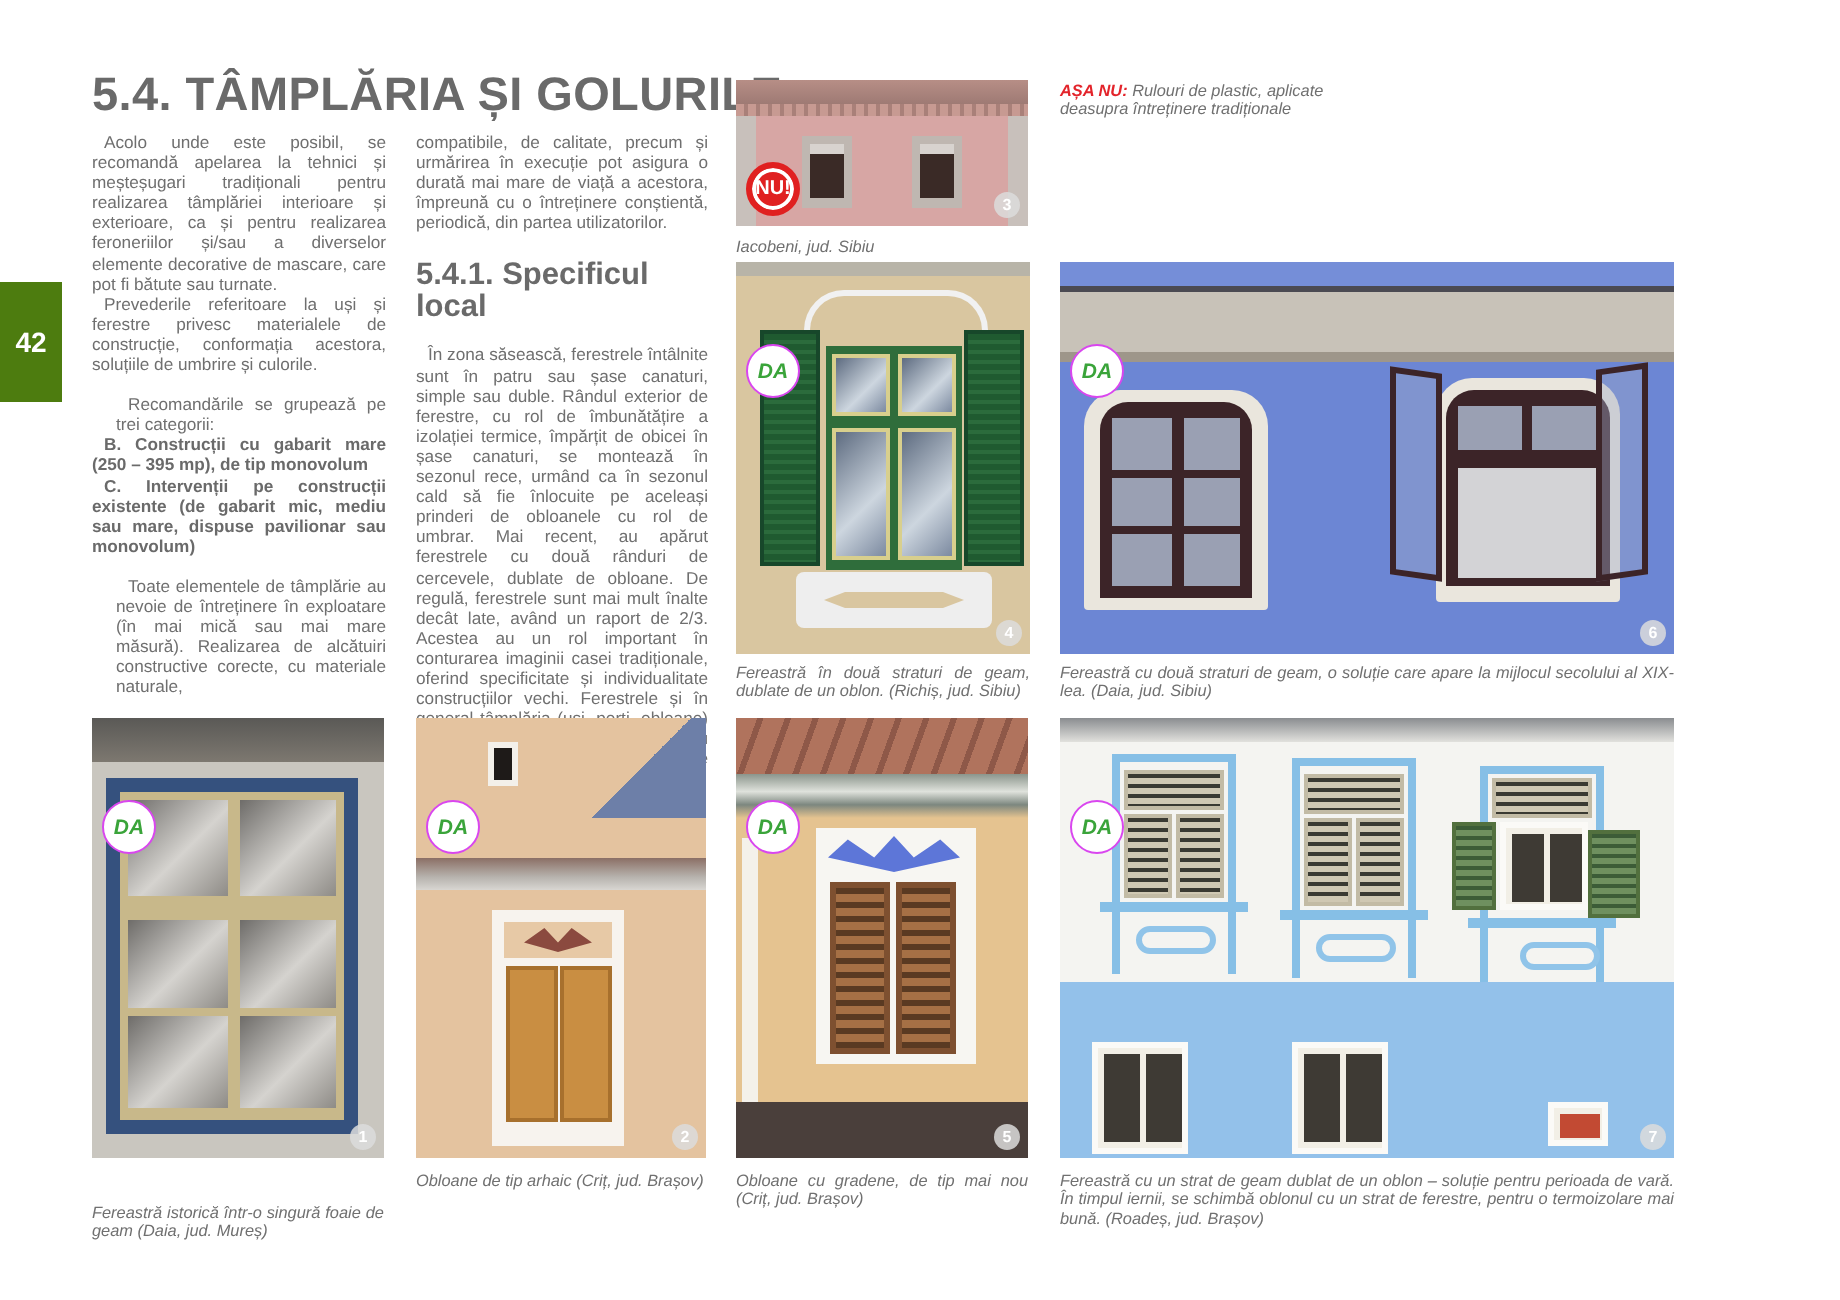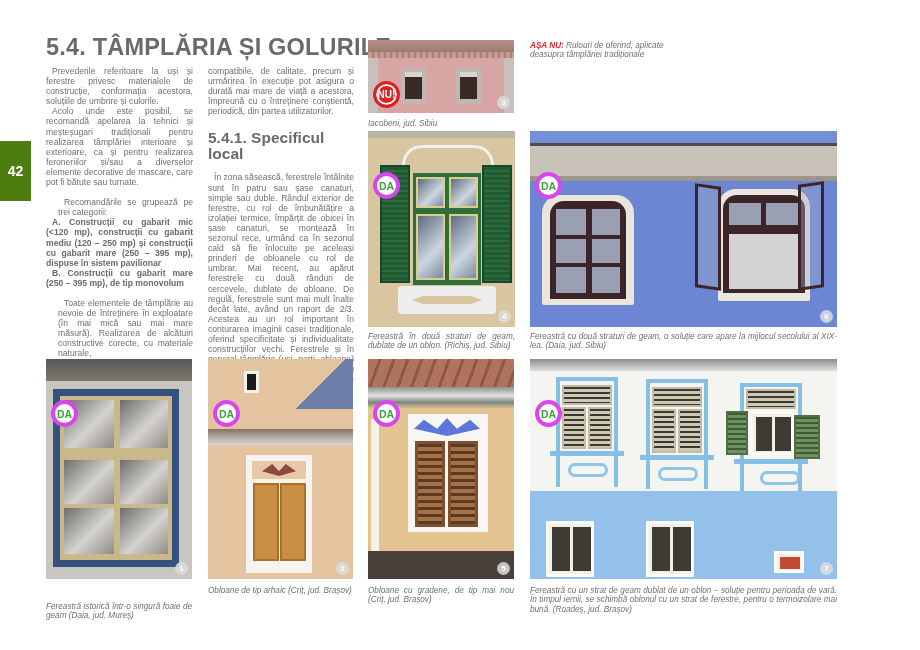--- a/index.html
+++ b/index.html
@@ -33,21 +33,21 @@
     }
 
     .photo {
       position: absolute; overflow: hidden;
     }
     .badge {
       position: absolute; left: 5px; top: 5px; width: 27px; height: 27px; border-radius: 50%;
       background: #ffffff; display: flex; align-items: center; justify-content: center;
       font-size: 10.5px; font-weight: bold; margin-top: 36px;
     }
-    .badge.da { border: 4px solid #d946ef; color: #3aa43a; }
+    .badge.da { border: 1px solid #d946ef; color: #3aa43a; font-style: italic; }
     .badge.nu { border: 3px solid #e02020; color: #ffffff; background: #e02020; box-shadow: 0 0 0 2px #ffffff inset; font-size: 10px; }
     .num {
       position: absolute; right: 4px; bottom: 4px; width: 13px; height: 13px; border-radius: 50%;
       background: rgba(220,220,220,0.85); color: #ffffff; font-size: 8px; font-weight: bold;
       display: flex; align-items: center; justify-content: center;
     }
 
     .caption {
       position: absolute; font-size: 8.2px; line-height: 9.4px; font-style: italic; color: #707070;
       text-align: justify;
@@ -128,36 +128,36 @@
 </head>
 <body>
 
 <div class="page-tab">
     <span>42</span>
   </div>
 
 <h1 class="title">5.4. TÂMPLĂRIA ȘI GOLURILE</h1>
 
 <div class="col col1">
+  <p>Acolo unde este posibil, se recomandă apelarea la tehnici și meșteșugari tradiționali pentru realizarea tâmplăriei interioare și exterioare, ca și pentru realizarea feroneriilor și/sau a diverselor elemente decorative de mascare, care pot fi bătute sau turnate.</p>
   <p>Prevederile referitoare la uși și ferestre privesc materialele de construcție, conformația acestora, soluțiile de umbrire și culorile.</p>
-  <p>Acolo unde este posibil, se recomandă apelarea la tehnici și meșteșugari tradiționali pentru realizarea tâmplăriei interioare și exterioare, ca și pentru realizarea feroneriilor și/sau a diverselor elemente decorative de mascare, care pot fi bătute sau turnate.</p>
   <p class="spaced">Recomandările se grupează pe trei categorii:</p>
-  <p class="bold">A. Construcții cu gabarit mic (&lt;120 mp), construcții cu gabarit mediu (120 – 250 mp) și construcții cu gabarit mare (250 – 395 mp), dispuse în sistem pavilionar</p>
   <p class="bold">B. Construcții cu gabarit mare (250 – 395 mp), de tip monovolum</p>
+  <p class="bold">C. Intervenții pe construcții existente (de gabarit mic, mediu sau mare, dispuse pavilionar sau monovolum)</p>
   <p class="spaced">Toate elementele de tâmplărie au nevoie de întreținere în exploatare (în mai mică sau mai mare măsură). Realizarea de alcătuiri constructive corecte, cu materiale naturale,</p>
 </div>
 
 <div class="col col2">
   <p style="text-indent:0">compatibile, de calitate, precum și urmărirea în execuție pot asigura o durată mai mare de viață a acestora, împreună cu o întreținere conștientă, periodică, din partea utilizatorilor.</p>
   <h2 class="subtitle">5.4.1. Specificul local</h2>
   <p>În zona săsească, ferestrele întâlnite sunt în patru sau șase canaturi, simple sau duble. Rândul exterior de ferestre, cu rol de îmbunătățire a izolației termice, împărțit de obicei în șase canaturi, se montează în sezonul rece, urmând ca în sezonul cald să fie înlocuite pe aceleași prinderi de obloanele cu rol de umbrar. Mai recent, au apărut ferestrele cu două rânduri de cercevele, dublate de obloane. De regulă, ferestrele sunt mai mult înalte decât late, având un raport de 2/3. Acestea au un rol important în conturarea imaginii casei tradiționale, oferind specificitate și individualitate construcțiilor vechi. Ferestrele și în general tâmplăria (uși, porți, obloane) sunt realizate din lemn aparent sau vopsite cu vopsele pe bază de ulei de in.</p>
 </div>
 
 <div class="warn">
-  <span class="red">AȘA NU:</span><span> Rulouri de oferind, aplicate deasupra tâmplăriei tradiționale</span>
+  <span class="red">AȘA NU:</span><span> Rulouri de plastic, aplicate deasupra întreținere tradiționale</span>
 </div>
 
 <div class="photo p3">
   <div class="roof"></div>
     <div class="cornice"></div>
   <div class="pilaster"></div>
     <div class="pilaster r"></div>
   <div class="win" style="left:33px">
       <div class="roll"></div>
       <div class="glass"></div>

